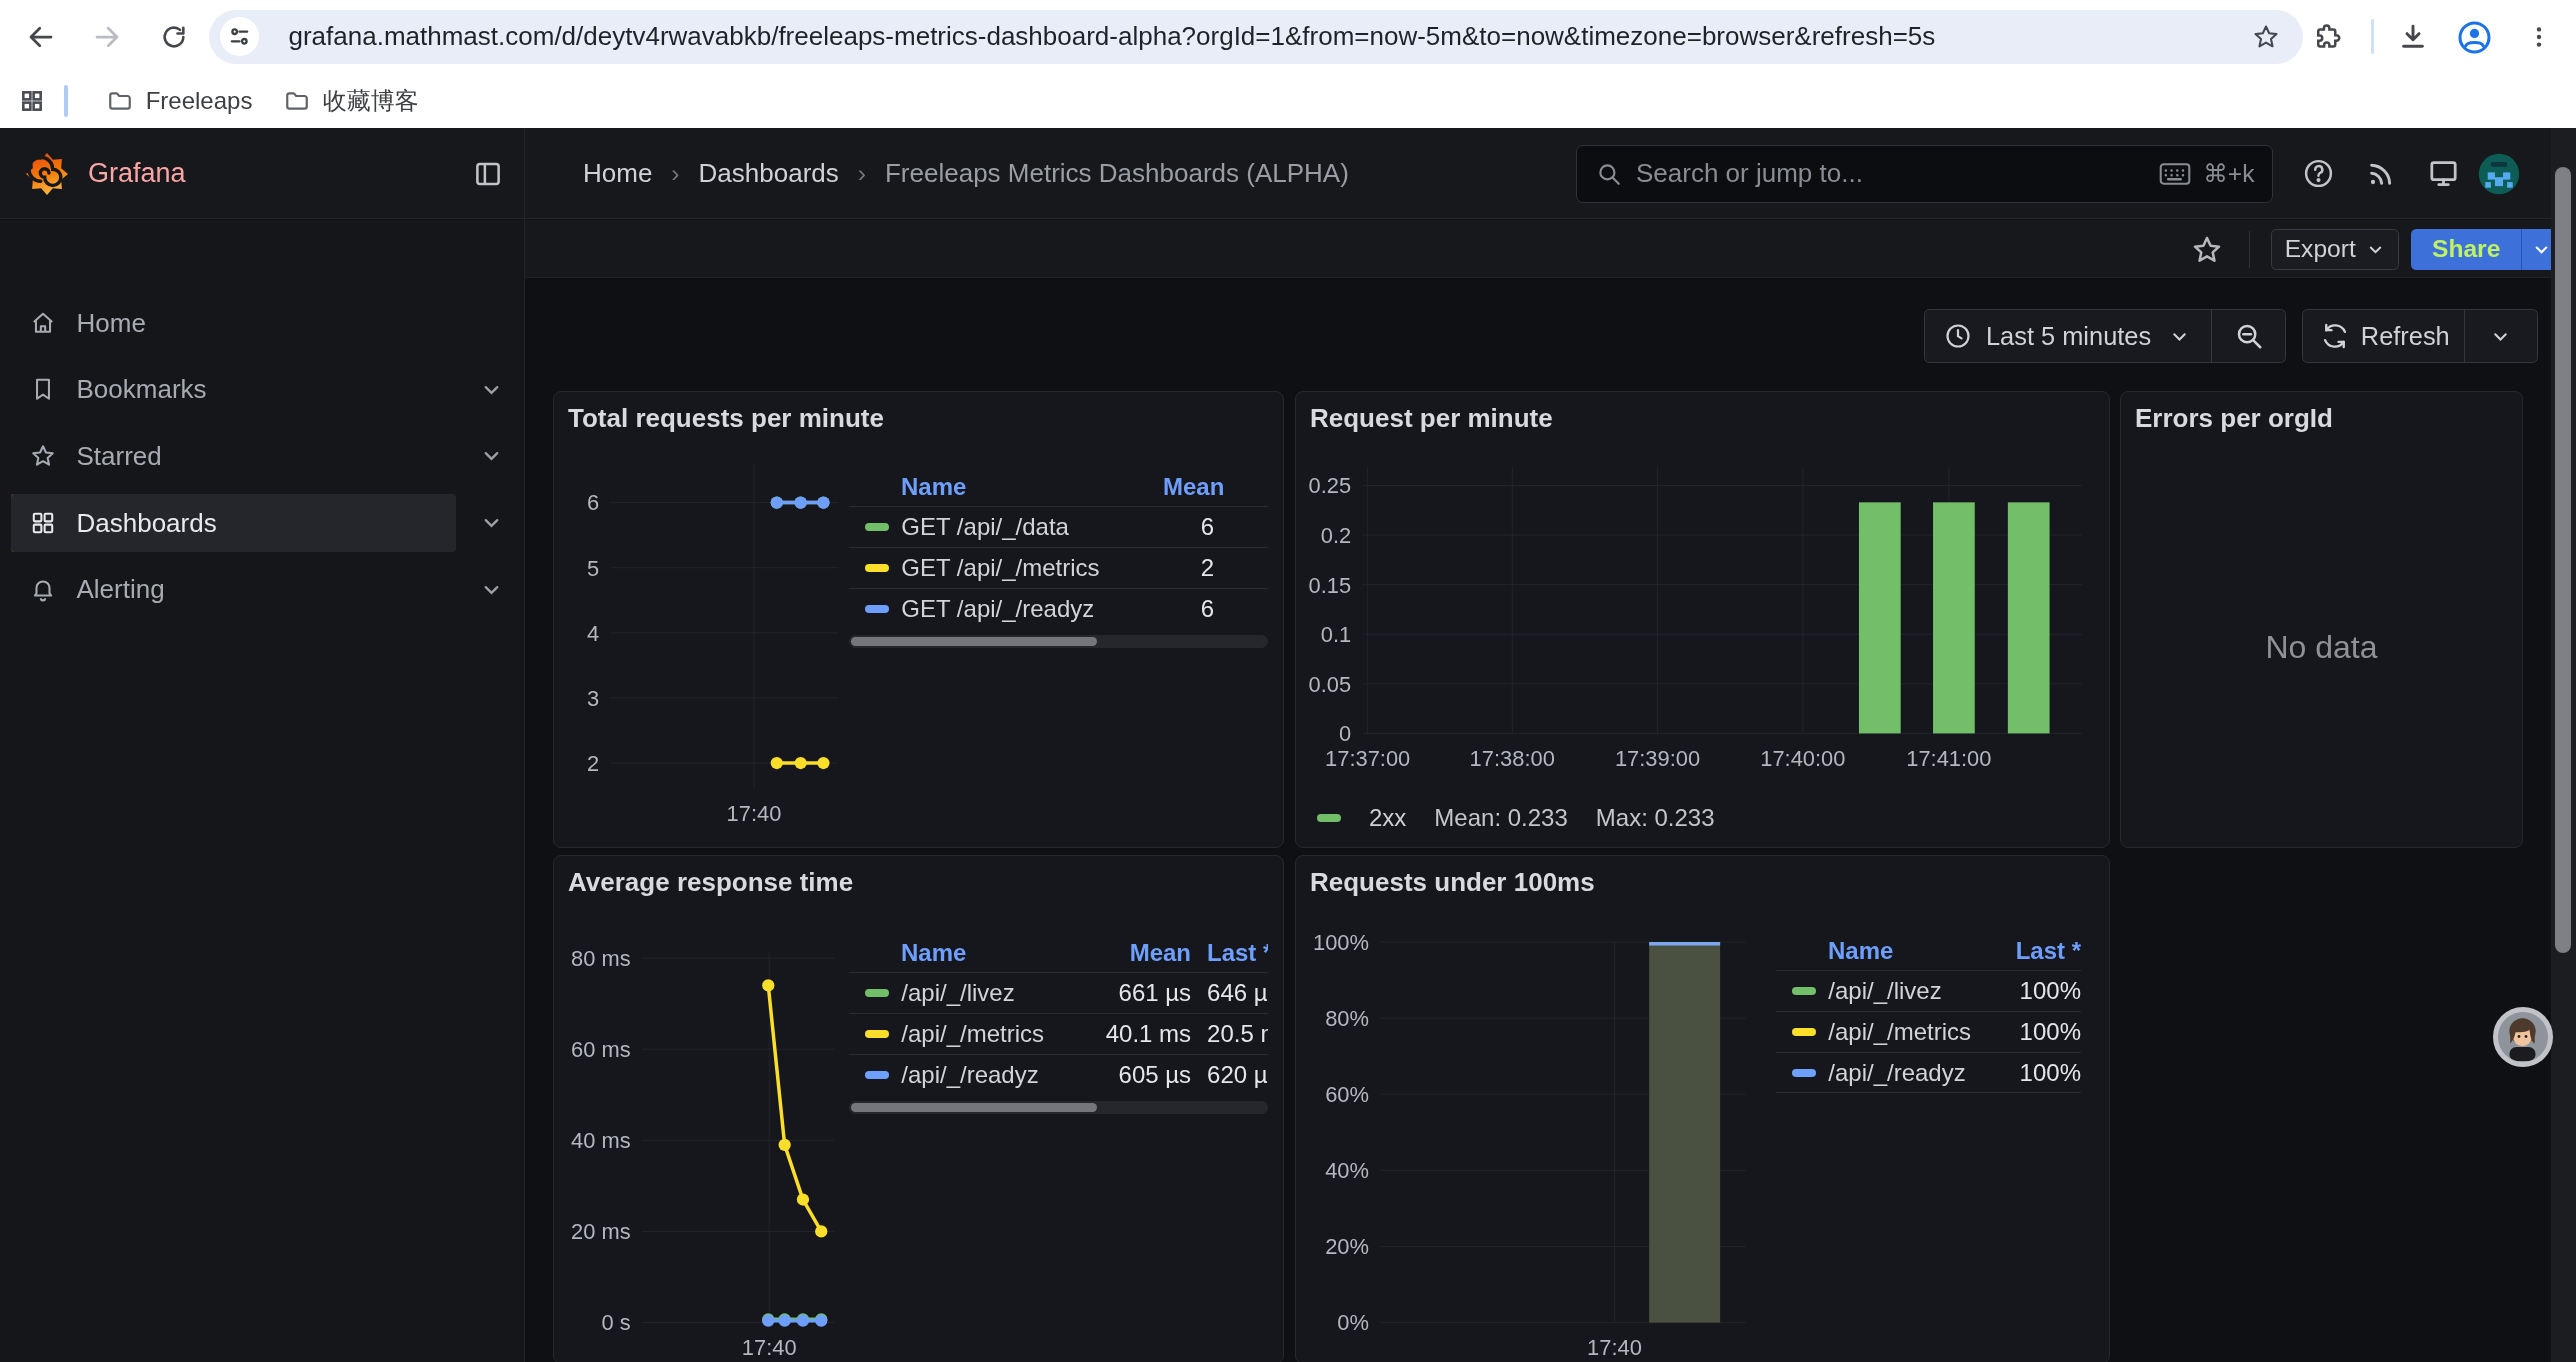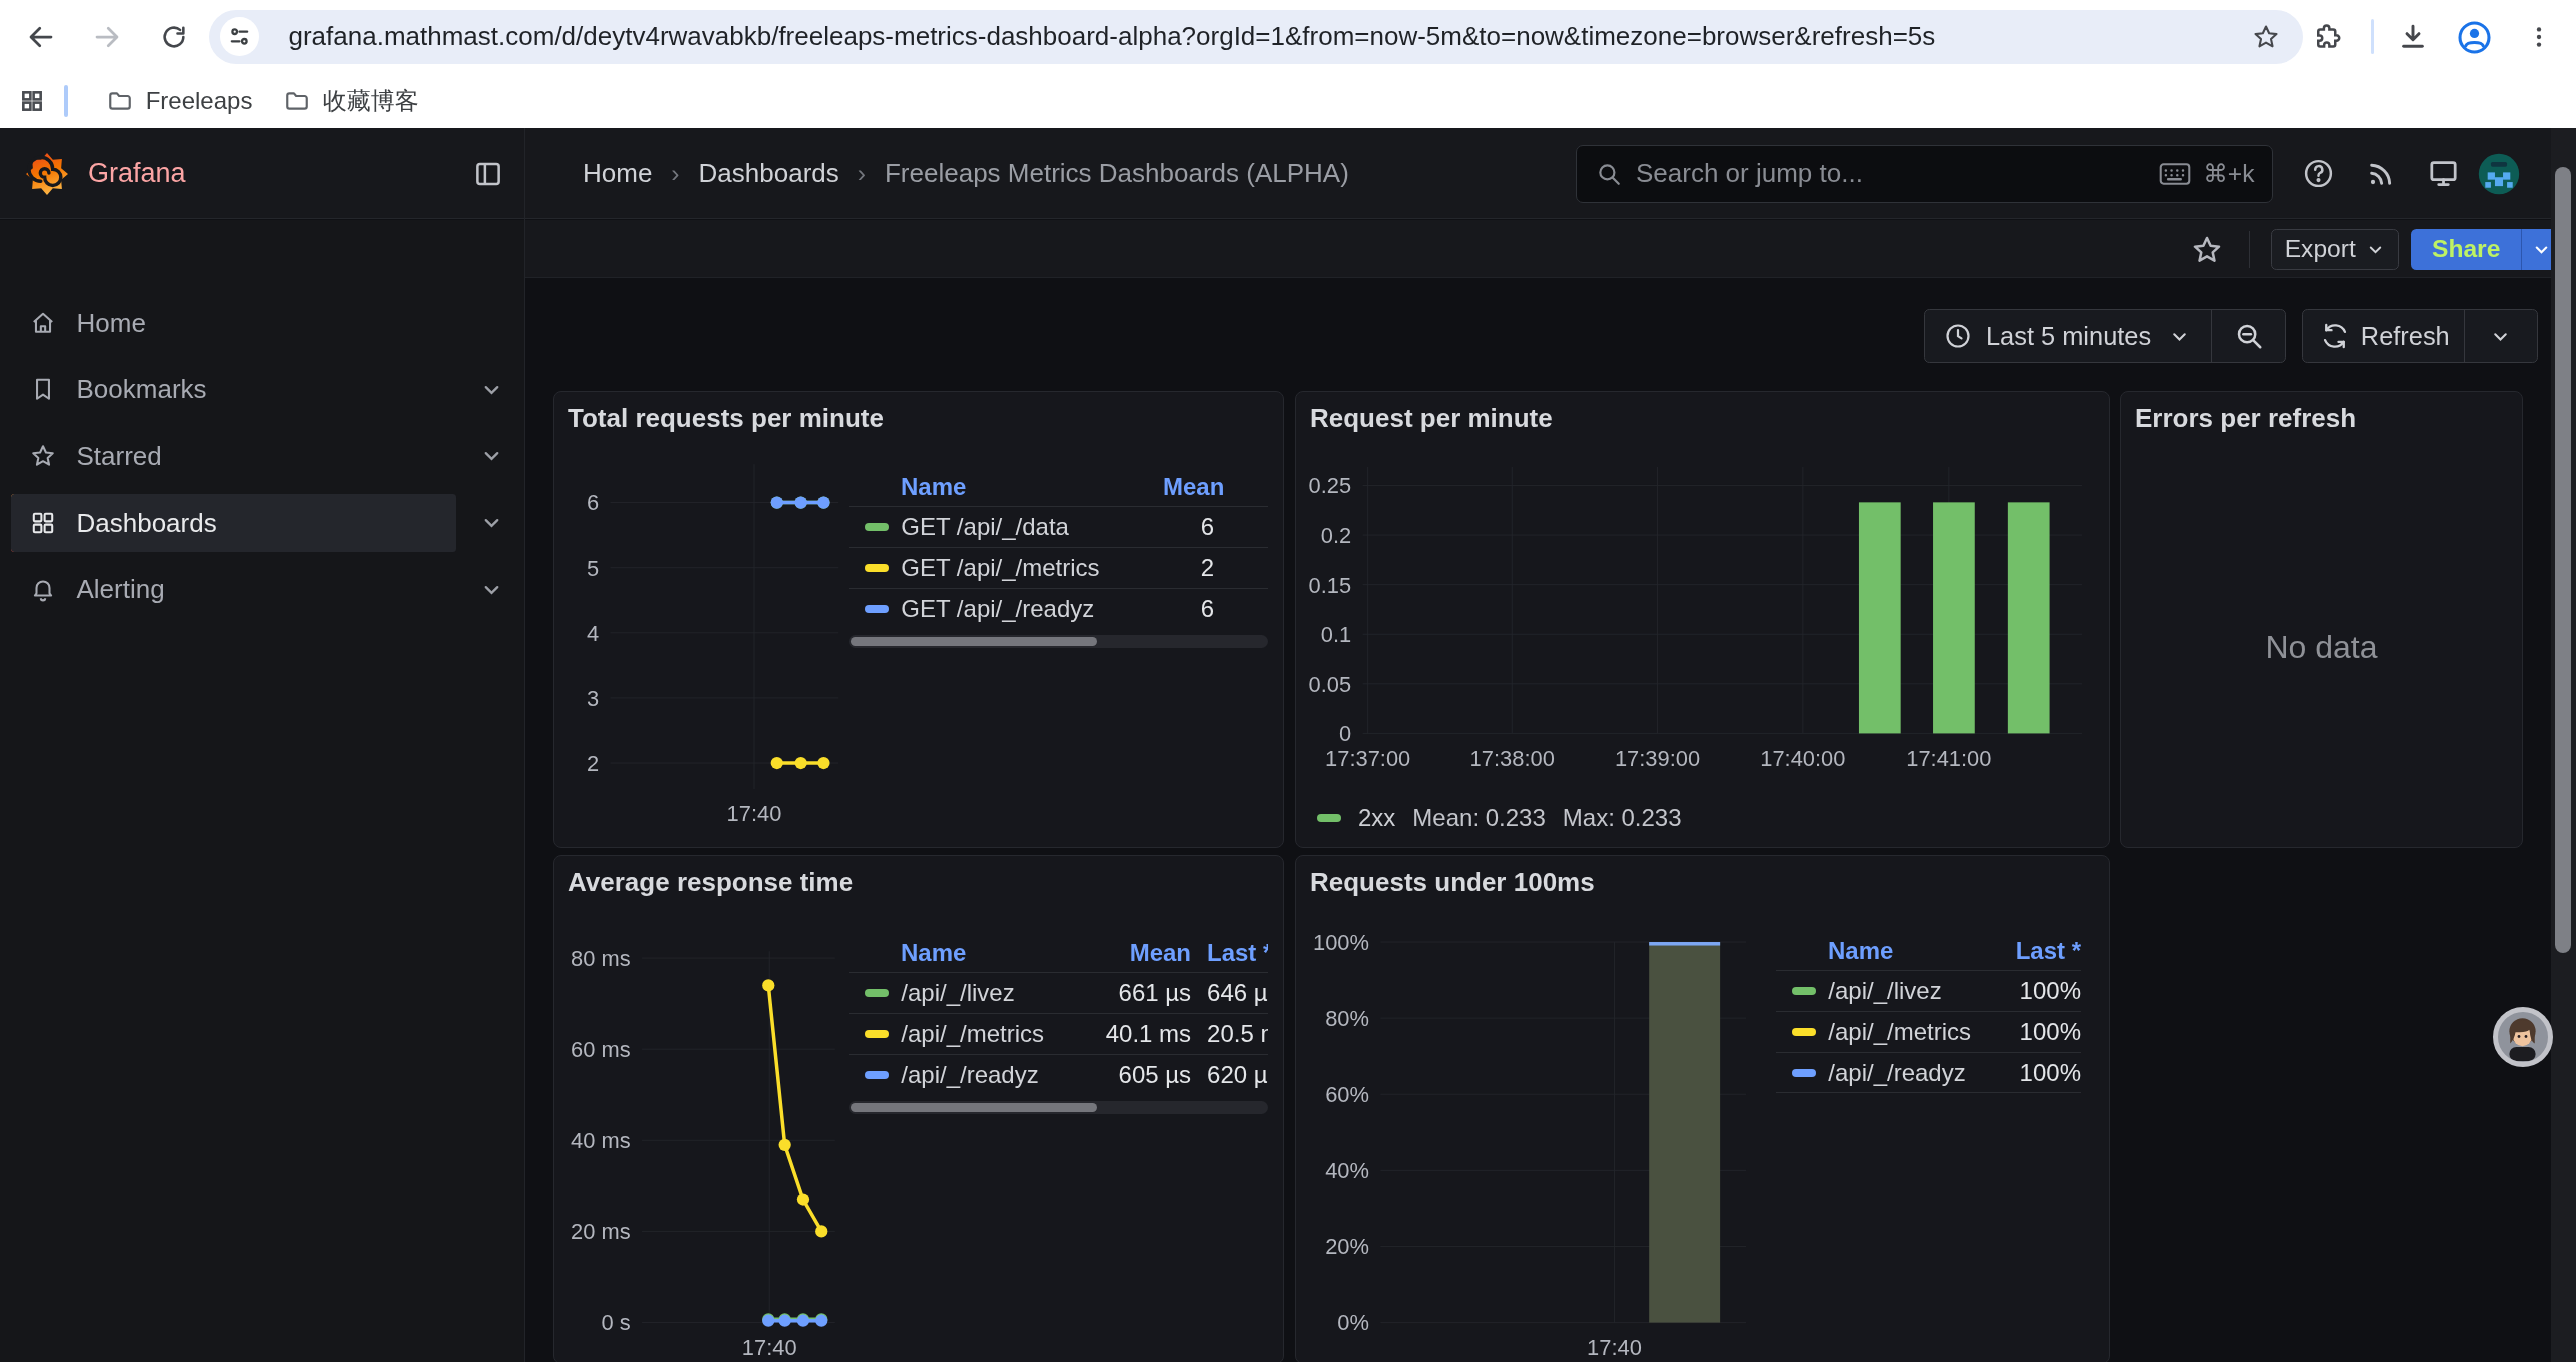--- a/index.html
+++ b/index.html
@@ -66,21 +66,21 @@
   .legend { position:absolute; font-size:24px; color:#d2d4d9; }
   .lg-scroll-wrap { overflow:hidden; }
   .lg-head { display:flex; height:39px; align-items:center; font-weight:bold; }
   .lg-row { display:flex; height:41px; align-items:center; border-top:0.9px solid #2a2c31; }
   .lg-pill { width:24px; height:8px; border-radius:4.4px; margin:0 12.3px 0 16px; flex:0 0 auto; }
   .lg-name { flex:1 1 auto; white-space:nowrap; }
   .lg-val { text-align:right; white-space:nowrap; color:#e4e6e9; }
   .lg-hd-blue { color:#6e9fff; }
   .lg-sb { height:13px; background:#26272d; border-radius:7px; margin-top:6.1px; position:relative; }
   .lg-sb .thumb { position:absolute; left:1.8px; top:1.8px; height:9.6px; width:246px; background:#75767c; border-radius:5.3px; }
-  .p2-legend { position:absolute; left:21px; top:412px; display:flex; align-items:center; gap:17px; font-size:24px; color:#cdcfd4; }
+  .p2-legend { position:absolute; left:21px; top:412px; display:flex; align-items:center; gap:28px; font-size:24px; color:#cdcfd4; }
 
   .pg-scrollbar { position:absolute; left:2551px; top:0; width:24.6px; height:1235px; background:#1c1d21; z-index:8; }
   .pg-thumb { position:absolute; left:3.5px; top:39px; width:16.7px; height:786px; background:#7e8086; border-radius:8.8px; }
   .float-avatar { position:absolute; left:2493px; top:879px; width:60px; height:60px; border-radius:50%; border:5.3px solid #c2c3c9; background:#8f939c; z-index:9; overflow:hidden; }
 </style>
 </head>
 <body>
 
 <div class="screen">
 
@@ -464,21 +464,21 @@
             </svg></div>
         <div class="p2-legend">
           <span class="lg-pill" style="margin: 0px; background: rgb(115, 191, 105);"></span>
           <span>2xx</span>
           <span style="color:#c3c5cb">Mean: 0.233</span>
           <span style="color:#c3c5cb">Max: 0.233</span>
         </div>
       </div>
 
       <div class="panel" style="left:1595px;top:113px;width:403px;height:457px">
-        <div class="panel-title">Errors per refresh</div>
+        <div class="panel-title">Errors per orgId</div>
         <div class="nodata">No data</div>
       </div>
 
       <div class="panel" style="left:28px;top:577px;width:731px;height:509px">
         <div class="panel-title">Average response time</div>
         <div class="abs" style="left:10.5px;top:44px;width:282px;height:465px"><svg width="282" height="465" viewBox="0 0 322 530">
               <line x1="88" x2="308" y1="482" y2="482" stroke="#24262c" stroke-width="1"></line>
               <text x="75" y="491" fill="#b4b7bf" font-size="25" text-anchor="end">0 s</text>
               <line x1="88" x2="308" y1="377.9509202453988" y2="377.9509202453988" stroke="#24262c" stroke-width="1"></line>
               <text x="75" y="386.9509202453988" fill="#b4b7bf" font-size="25" text-anchor="end">20 ms</text>

